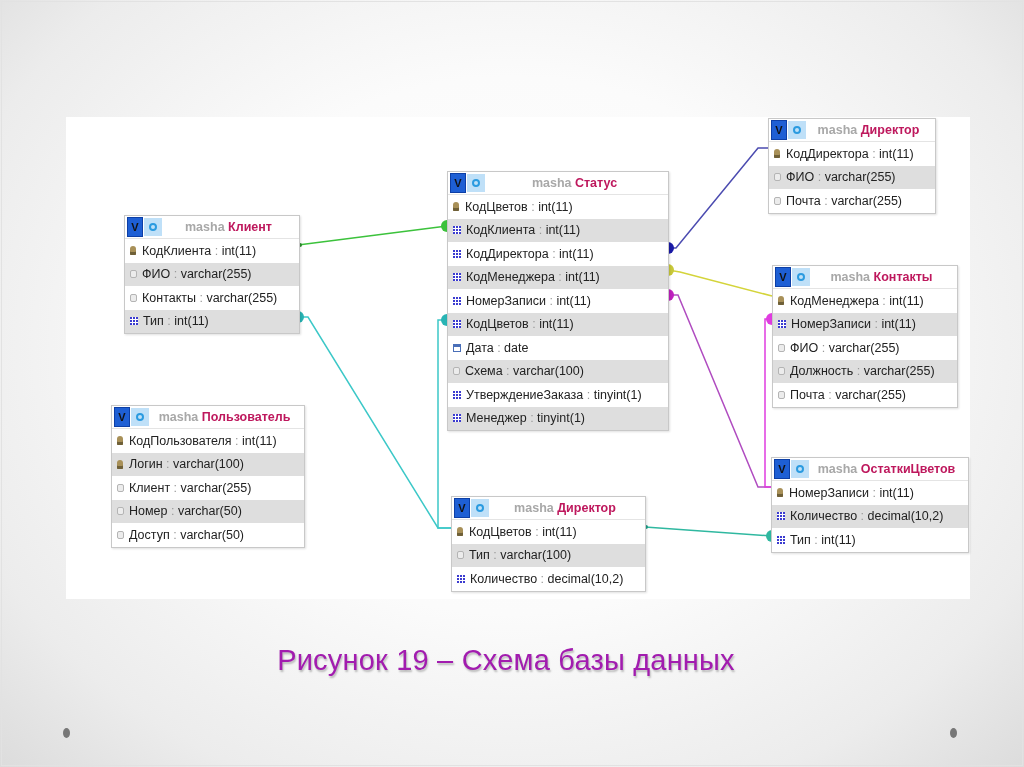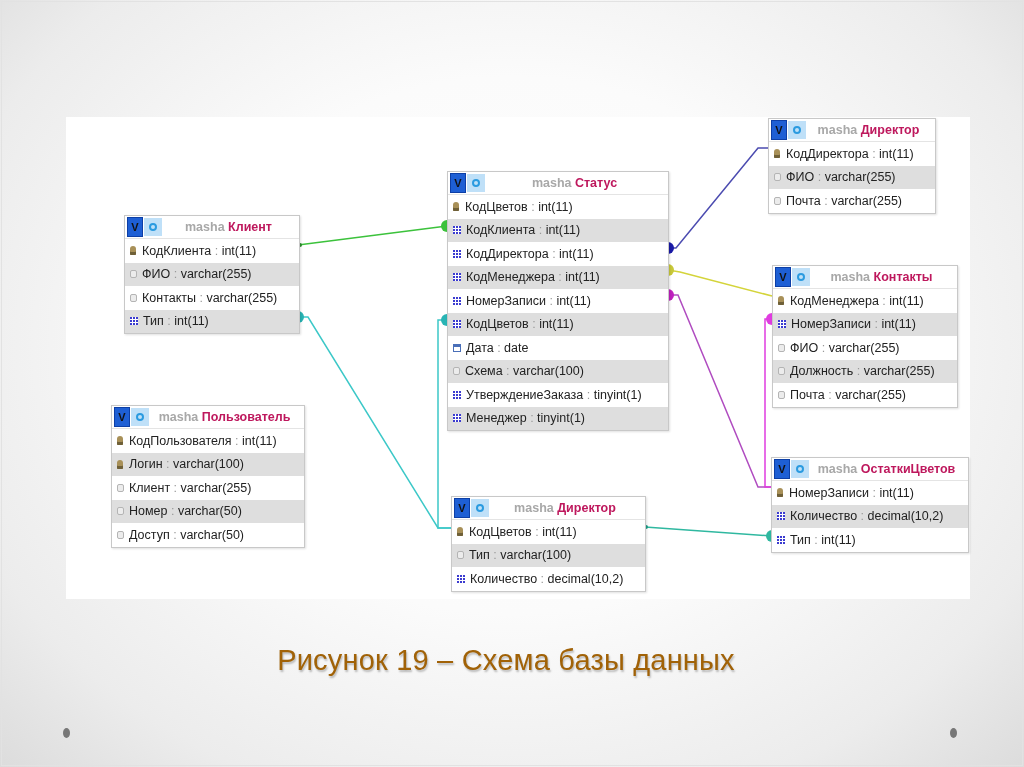--- a/index.html
+++ b/index.html
@@ -52,21 +52,21 @@
   .ico.num { width: 8px; height: 8px; background:
     linear-gradient(#fff,#fff) 2px 0/1px 8px no-repeat,
     linear-gradient(#fff,#fff) 5px 0/1px 8px no-repeat,
     linear-gradient(#fff,#fff) 0 2px/8px 1px no-repeat,
     linear-gradient(#fff,#fff) 0 5px/8px 1px no-repeat,
     #3b3bd0; }
   .ico.txt { width: 7px; height: 8px; border: 1px solid #b4b4b4; border-radius: 2px; background: #ececec; box-sizing: border-box; }
   .ico.date { width: 8px; height: 8px; border: 1px solid #4a6fb8; box-sizing: border-box; background: linear-gradient(#4a6fb8,#4a6fb8) 0 0/8px 2px no-repeat, #fff; }
   .caption {
     position: absolute; left: 0; width: 1012px; top: 644px; text-align: center;
-    font-size: 29px; color: #a16207; letter-spacing: 0.2px;
+    font-size: 29px; color: #a21caf; letter-spacing: 0.2px;
     text-shadow: 1px 2px 2px rgba(0,0,0,0.25);
   }
   .dot { position: absolute; width: 7px; height: 10px; border-radius: 50%; background: #777; top: 728px; }
 </style>
 </head>
 <body>
 
 <div class="slide-frame"></div>
 <div class="canvas"></div>
 

